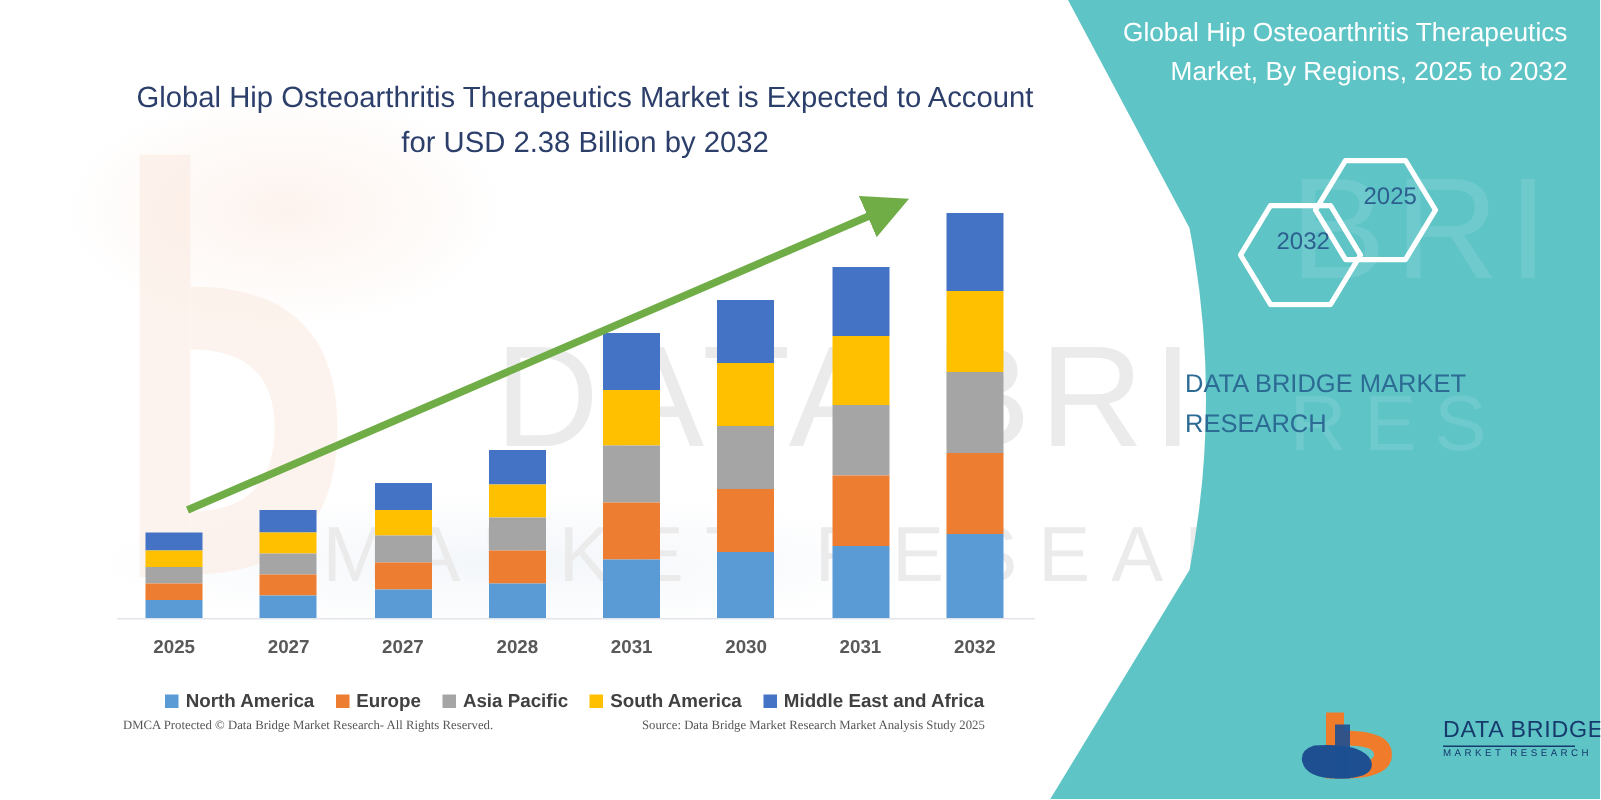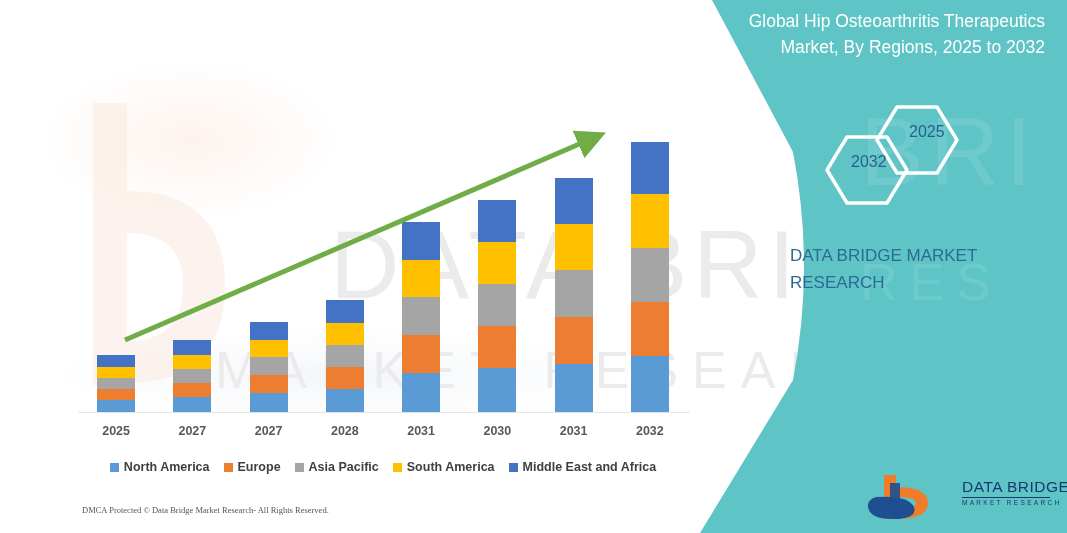--- a/index.html
+++ b/index.html
@@ -65,21 +65,21 @@
     position:absolute;left:78px;top:460px;width:610px;
     display:flex;justify-content:center;align-items:center;gap:14px;
   }
   .leg-item{display:flex;align-items:center;gap:5px;}
   .leg-swatch{width:9px;height:9px;display:inline-block;}
   .leg-label{font-size:12.5px;font-weight:bold;color:#404040;white-space:nowrap;}
 
   .arrow{position:absolute;left:78px;top:110px;width:610px;height:310px;pointer-events:none;}
 
   .footer{
-    position:absolute;left:0;top:505px;width:700px;height:22px;
+    position:absolute;left:0;top:478px;width:700px;height:22px;
   }
   .foot-left{position:absolute;left:82px;top:0;font-size:8.5px;color:#555;font-family:"Liberation Serif", serif;}
   .foot-right{position:absolute;left:428px;top:0;font-size:8.5px;color:#555;font-family:"Liberation Serif", serif;}
 
   
   .teal-panel{position:absolute;left:0;top:0;width:1067px;height:533px;pointer-events:none;}
 
   .panel-title{
     position:absolute;left:735px;top:8px;width:310px;
     text-align:right;
@@ -116,20 +116,21 @@
   <svg class="wm-b" viewBox="0 0 200 290">
     <path d="M38 8 L72 8 L72 292 L38 292 Z" fill="#fbe9de"></path>
     <path d="M72 96 Q170 96 170 190 Q170 288 72 288 L72 246 Q128 246 128 190 Q128 138 72 138 Z" fill="#fbe9de"></path>
   </svg>
 
   <div class="wm-text">
     <div class="wm-word wm-data">DATA BRIDGE</div>
     <div class="wm-word wm-market">MARKET RESEARCH</div>
   </div>
 
+  <div class="title">Global Hip Osteoarthritis Therapeutics Market is Expected to Account for USD 2.38 Billion by 2032</div>
 
   <div class="axis-line"></div>
   <div class="bars" id="bars">
       <div class="bar-col">
         <div class="seg" style="height: 12px; background: rgb(68, 114, 196);"></div>
         <div class="seg" style="height: 11px; background: rgb(255, 192, 0);"></div>
         <div class="seg" style="height: 11px; background: rgb(165, 165, 165);"></div>
         <div class="seg" style="height: 11px; background: rgb(237, 125, 49);"></div>
         <div class="seg" style="height: 12px; background: rgb(91, 155, 213);"></div>
       </div>
@@ -221,20 +222,21 @@
         <span class="leg-label">South America</span>
       </div>
       <div class="leg-item">
         <span class="leg-swatch" style="background: rgb(68, 114, 196);"></span>
         <span class="leg-label">Middle East and Africa</span>
       </div>
     </div>
 
   <div class="footer">
     <div class="foot-left">DMCA Protected © Data Bridge Market Research- All Rights Reserved.</div>
+    <div class="foot-right">Source: Data Bridge Market Research  Market Analysis Study 2025</div>
   </div>
 
   <svg class="teal-panel" viewBox="0 0 1067 533">
     <path d="M712 0 L1067 0 L1067 533 L700 533 L793 380 Q815 266 793 152 Z" fill="#5ec4c6"></path>
     <g opacity="0.10" fill="#ffffff">
       <text x="860" y="185" font-family="Liberation Sans, sans-serif" font-size="96" letter-spacing="6">BRI</text>
       <text x="860" y="300" font-family="Liberation Sans, sans-serif" font-size="52" letter-spacing="12">RES</text>
     </g>
   </svg>
 

